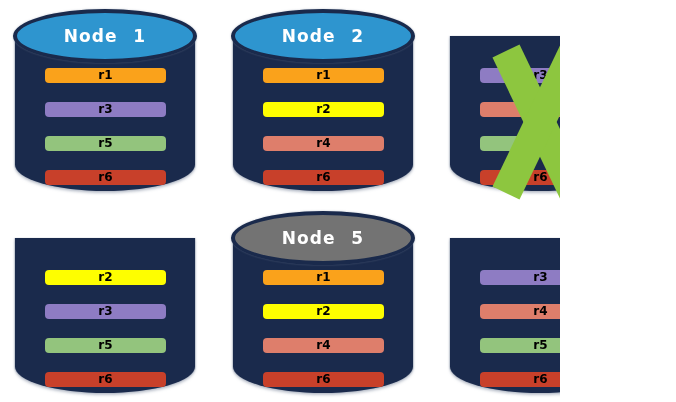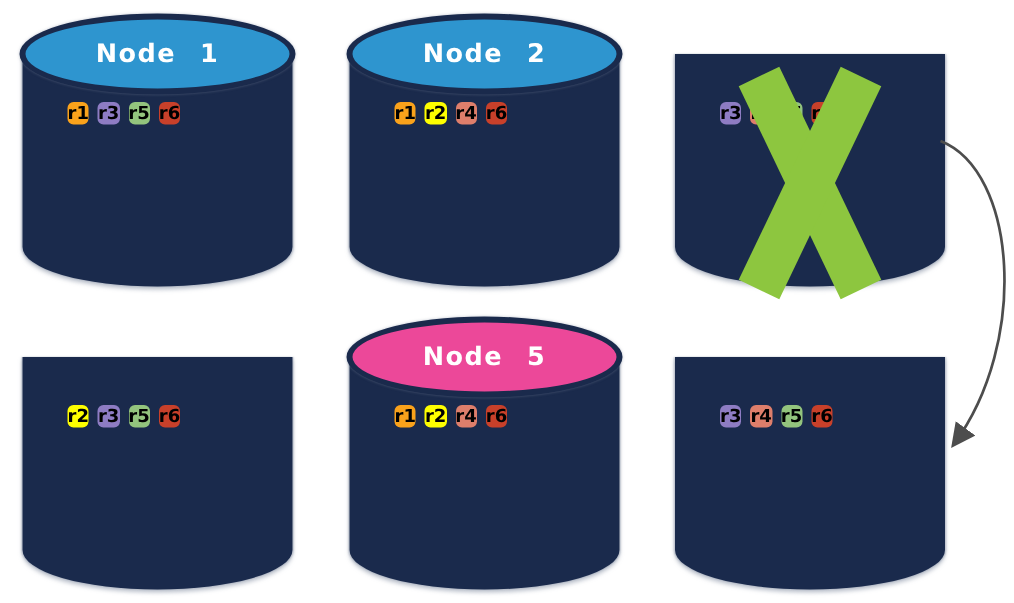--- a/index.html
+++ b/index.html
@@ -3,21 +3,21 @@
 <meta charset="utf-8">
 <style>
   html, body {
     margin: 0;
     padding: 0;
     background: #ffffff;
     font-family: "DejaVu Sans", "Liberation Sans", sans-serif;
   }
   #stage {
     position: relative;
-    width: 676px;
+    width: 560px;
     height: 402px;
     background: #ffffff;
     overflow: hidden;
   }
   .cylinder {
     position: absolute;
     width: 184px;
     height: 182px;
   }
   .cyl-body {
@@ -50,22 +50,22 @@
     letter-spacing: 1px;
     word-spacing: 9px;
     white-space: nowrap;
   }
   .bars {
     position: absolute;
     left: 32px;
     right: 31px;
     top: 59px;
     display: flex;
-    flex-direction: row;
-    gap: 6px;
+    flex-direction: column;
+    gap: 19px;
   }
   .bar {
     height: 15px;
     border-radius: 4px;
     text-align: center;
     font-size: 12px;
     font-weight: bold;
     color: #000000;
     line-height: 15px;
   }
@@ -152,21 +152,21 @@
       <div class="bars">
         <div class="bar" style="background: rgb(254, 254, 0); color: rgb(0, 0, 0);">r2</div>
         <div class="bar" style="background: rgb(142, 124, 195); color: rgb(0, 0, 0);">r3</div>
         <div class="bar" style="background: rgb(147, 196, 125); color: rgb(0, 0, 0);">r5</div>
         <div class="bar" style="background: rgb(200, 64, 42); color: rgb(0, 0, 0);">r6</div>
       </div>
 
     </div>
     <div class="cylinder" style="left: 231px; top: 211px;">
       <div class="cyl-body" style="background: rgb(26, 42, 76);"></div>
-      <div class="cyl-top" style="background: #ec4899; border-color: rgb(26, 42, 76); text-align: center;">
+      <div class="cyl-top" style="background: #737373; border-color: rgb(26, 42, 76); text-align: center;">
         <span class="node-title" style="color: rgb(255, 255, 255);">Node 5</span>
       </div>
       <div class="bars">
         <div class="bar" style="background: rgb(250, 162, 27); color: rgb(0, 0, 0);">r1</div>
         <div class="bar" style="background: rgb(254, 254, 0); color: rgb(0, 0, 0);">r2</div>
         <div class="bar" style="background: rgb(222, 126, 107); color: rgb(0, 0, 0);">r4</div>
         <div class="bar" style="background: rgb(200, 64, 42); color: rgb(0, 0, 0);">r6</div>
       </div>
 
     </div>

